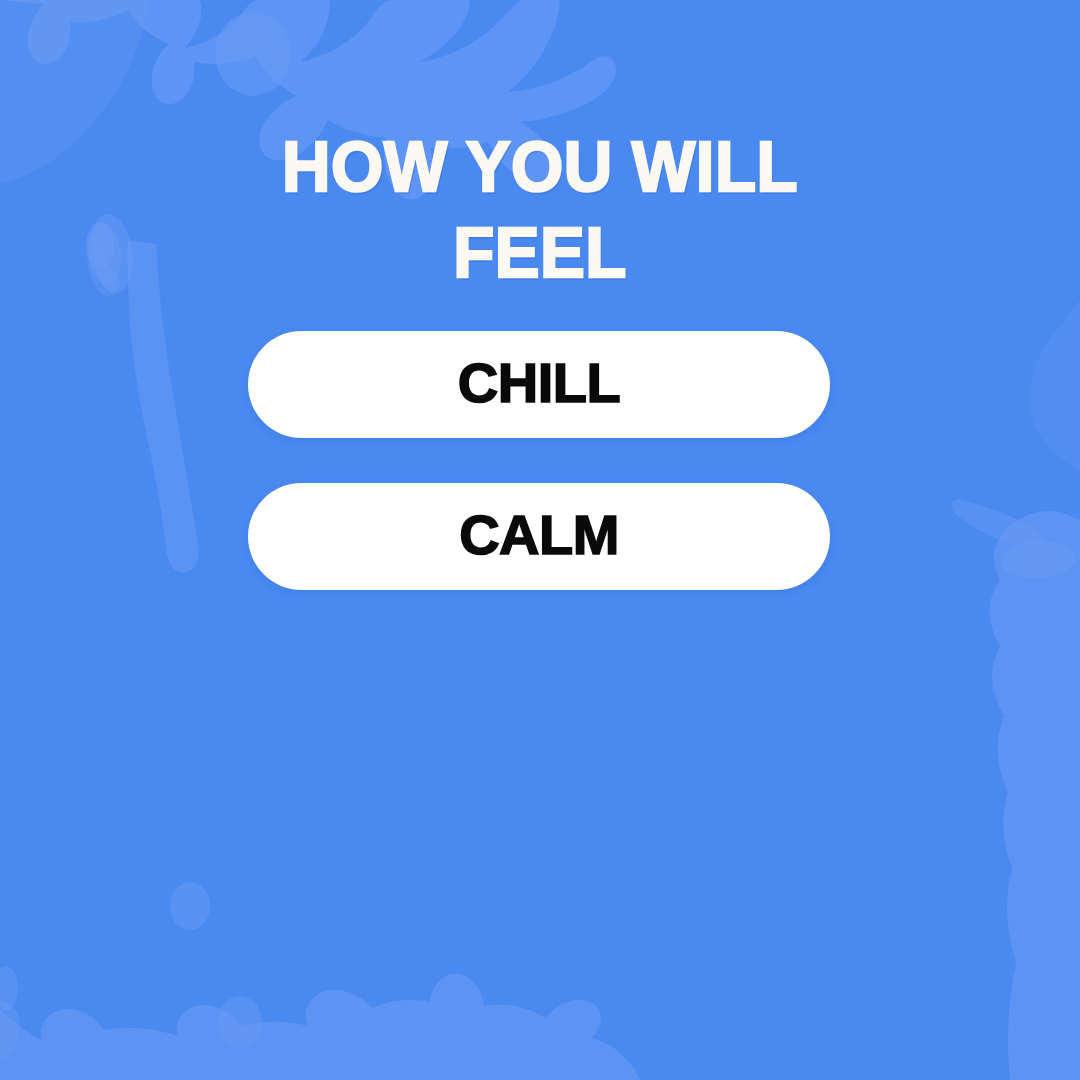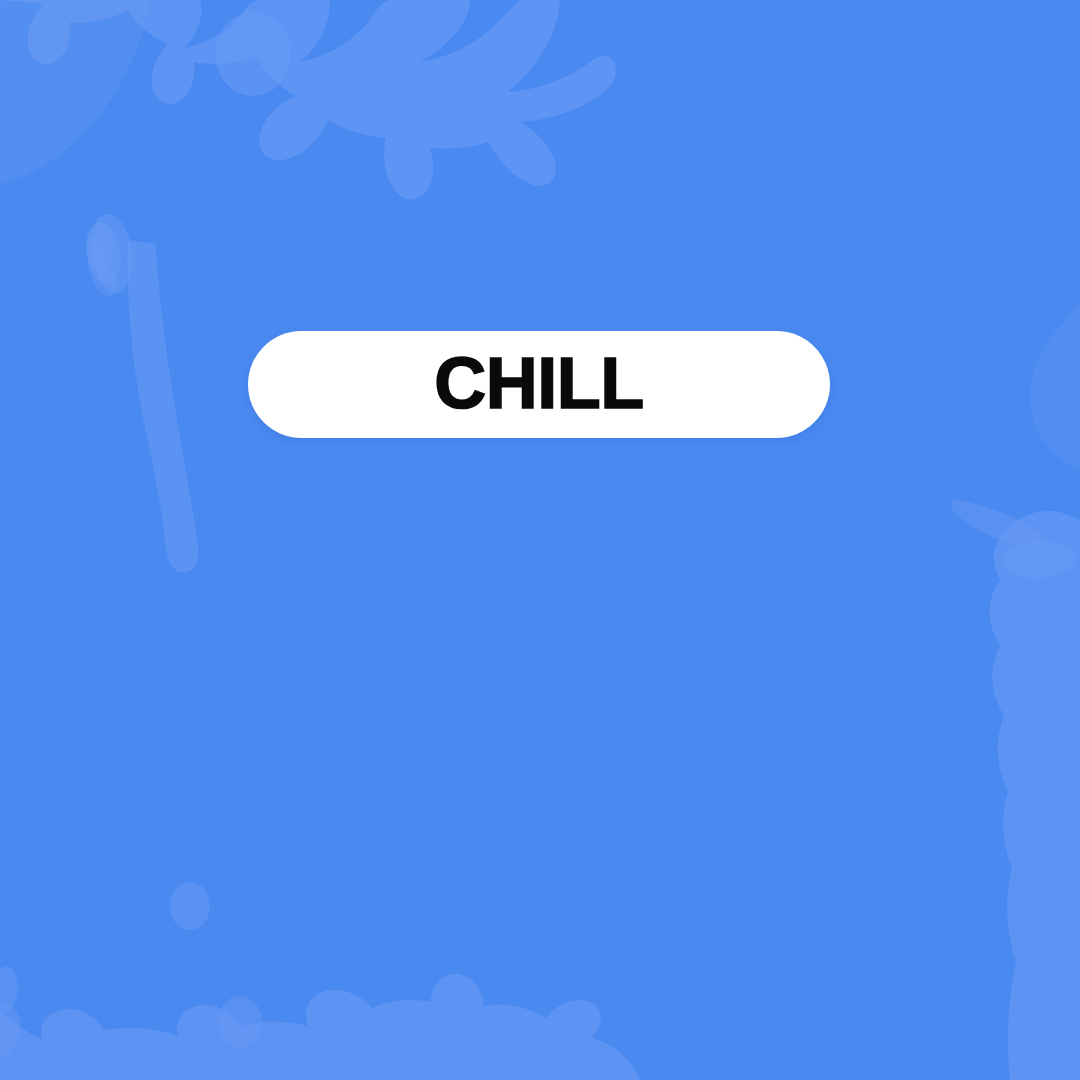--- a/index.html
+++ b/index.html
@@ -69,21 +69,21 @@
     box-shadow: 0 3px 7px rgba(40, 95, 190, 0.22);
     display: flex;
     align-items: center;
     justify-content: center;
     box-sizing: border-box;
   }
   .pill-label {
     color: #0a0a0a;
     font-family: "Liberation Sans", "DejaVu Sans", sans-serif;
     font-weight: 700;
-    font-size: 72px;
+    font-size: 56px;
     line-height: 76px;
     letter-spacing: -0.5px;
     text-transform: uppercase;
     -webkit-text-stroke: 1.6px #0a0a0a;
     white-space: nowrap;
     position: relative;
     top: -2px;
   }
 </style>
 </head>
@@ -158,25 +158,32 @@
 
       <ellipse cx="6" cy="988" rx="12" ry="22" opacity="0.48"></ellipse>
 
       <path d="M0,0 L150,0 C140,60 110,112 66,150 C44,168 20,180 0,184 Z" opacity="0.30"></path>
 
       <path d="M1080,300 L1080,470 C1056,460 1038,440 1032,416
                C1024,384 1038,348 1064,322 C1070,314 1076,306 1080,300 Z" opacity="0.25"></path>
     </g>
   </svg>
 
+  <div class="headline">
+    <span class="headline-line">HOW YOU WILL</span>
+    <span class="headline-line">FEEL</span>
+  </div>
 
   <div class="pill-stack">
 
     <div class="pill">
       <span class="pill-label">CHILL</span>
     </div>
 
 
+    <div class="pill">
+      <span class="pill-label">CALM</span>
+    </div>
 
 
   </div>
 
 </div>
 
 </body></html>

